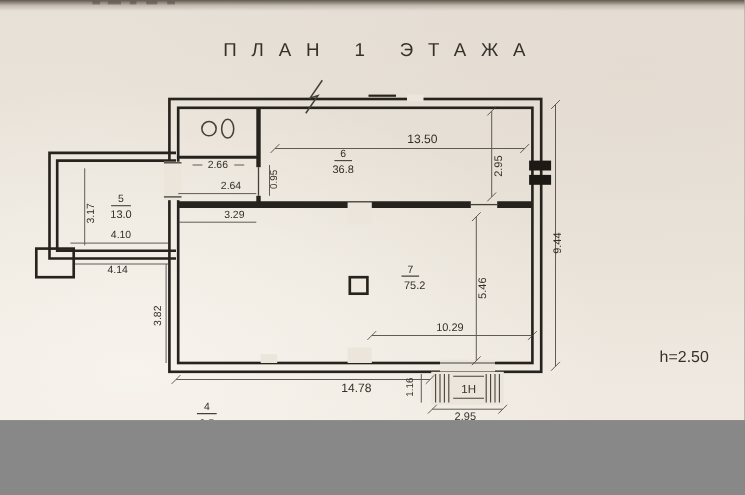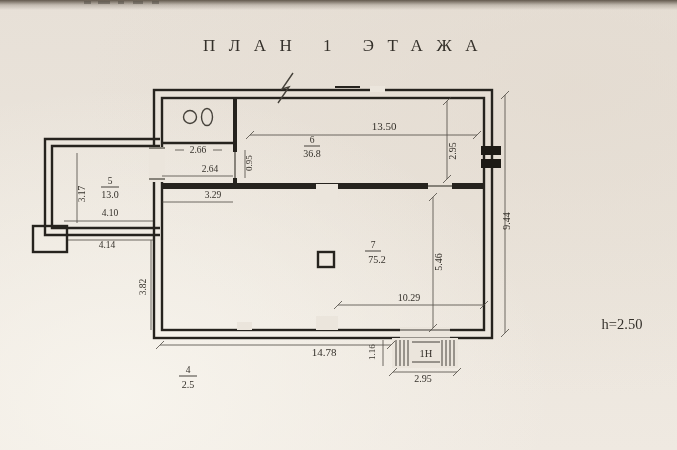--- a/index.html
+++ b/index.html
@@ -1,25 +1,25 @@
 <!DOCTYPE html>
 <html><head>
 <meta charset="utf-8">
 <style>
   html,body{margin:0;padding:0;background:#888;}
   .paper{
     position:relative;
-    width:677px;height:450px;
+    width:677px;height:382px;
     overflow:hidden;
     background:
       linear-gradient(180deg, rgba(84,74,62,0.9) 0px, rgba(84,74,62,0.25) 5px, rgba(84,74,62,0) 10px),
       radial-gradient(ellipse at 18% 88%, rgba(248,245,238,0.9) 0%, rgba(248,245,238,0) 55%),
       radial-gradient(ellipse at 85% 20%, rgba(226,217,206,0.65) 0%, rgba(226,217,206,0) 60%),
       linear-gradient(180deg, #e7e0d7 0%, #ebe5dc 55%, #efe9e1 100%);
-    font-family:Liberation Serif, serif;
+    font-family:Liberation Sans, sans-serif;
   }
   svg{position:absolute;left:0;top:0;}
   text{fill:#34302a;}
   .wall{stroke:#26231e;fill:none;}
   .thin{stroke:#45413a;fill:none;}
   .paperfill{fill:#ebe5dc;stroke:none;}
 </style>
 </head>
 <body>
 

